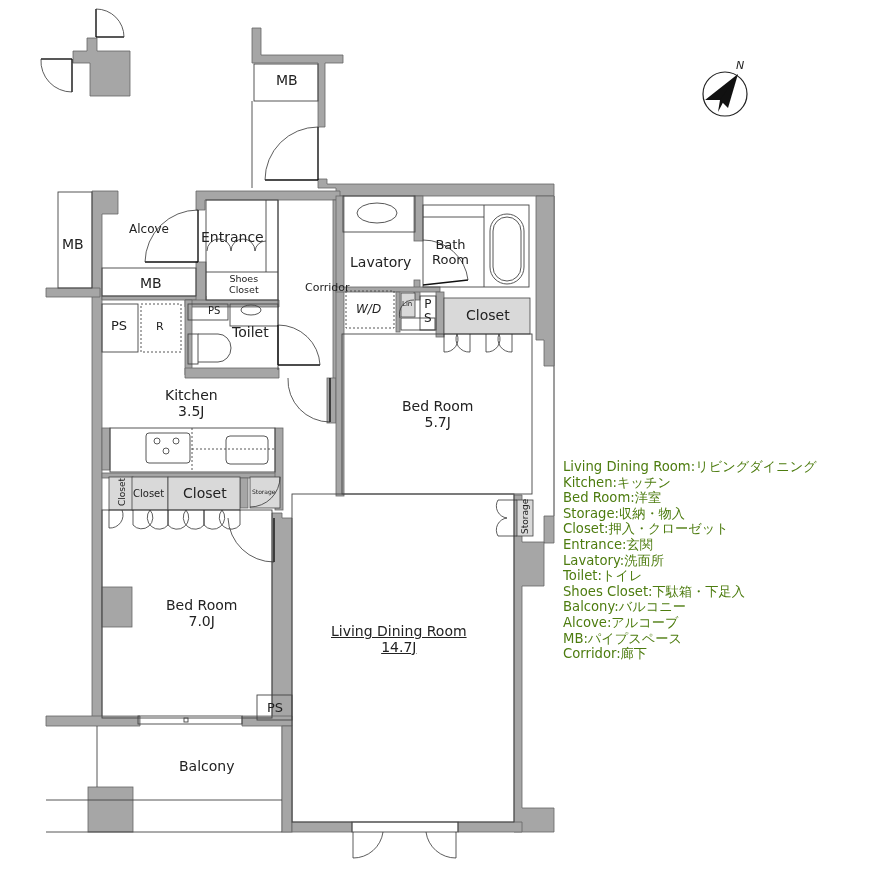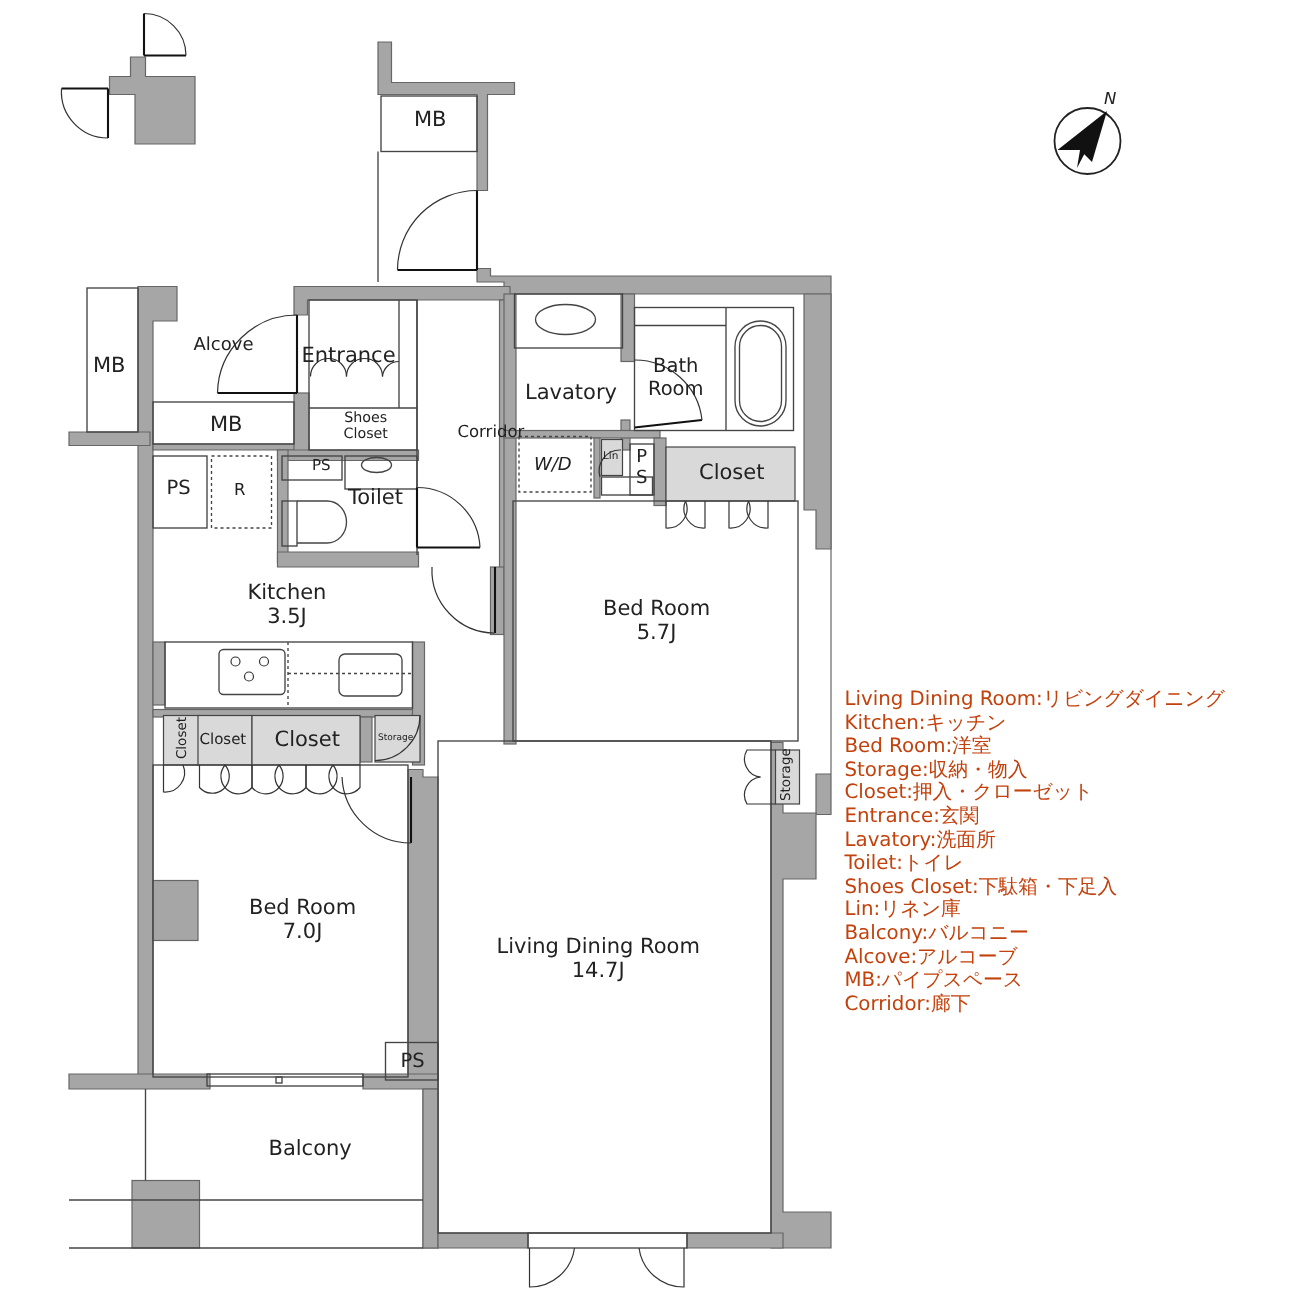--- a/index.html
+++ b/index.html
@@ -1,20 +1,20 @@
 <!DOCTYPE html>
 <html><head>
 <meta charset="utf-8">
 <style>
   html, body { margin:0; padding:0; background:#ffffff; }
   body { width:872px; height:872px; position:relative; overflow:hidden;
          font-family:"DejaVu Sans", sans-serif; color:#222; }
   svg { position:absolute; left:0; top:0; }
   .lbl { position:absolute; white-space:nowrap; text-align:center; line-height:1.12; color:#222; }
-  .legend { position:absolute; left:563px; top:459px; font-size:13.2px; line-height:15.6px; color:#c2410c; }
+  .legend { position:absolute; left:563px; top:459px; font-size:13.2px; line-height:15.6px; color:#4d7c0f; }
   .legend div { white-space:nowrap; }
 </style>
 </head>
 <body>
 
 <svg width="872" height="872" viewBox="0 0 872 872">
   <g fill="#a6a6a6" stroke="#666" stroke-width="0.8">
 
     <path d="M87,38 L97,38 L97,51 L130,51 L130,96 L90,96 L90,63 L73,63 L73,51 L87,51 Z"></path>
 
@@ -221,31 +221,30 @@
 <div class="lbl" style="left:466px;top:308px;font-size:14px;">Closet</div>
 <div class="lbl" style="left:402px;top:399px;font-size:14px;"><span>Bed Room</span><br><span>5.7J</span></div>
 <div class="lbl" style="left:165px;top:388px;font-size:14px;"><span>Kitchen</span><br><span>3.5J</span></div>
 <div class="lbl" style="left:108px;top:487px;font-size:9px;transform:rotate(-90deg);transform-origin:center;width:28px;">Closet</div>
 <div class="lbl" style="left:133px;top:488px;font-size:10px;">Closet</div>
 <div class="lbl" style="left:183px;top:486px;font-size:14px;">Closet</div>
 <div class="lbl" style="left:252px;top:489px;font-size:6px;">Storage</div>
 <div class="lbl" style="left:508px;top:512px;font-size:9px;transform:rotate(-90deg);width:34px;">Storage</div>
 <div class="lbl" style="left:166px;top:598px;font-size:14px;"><span>Bed Room</span><br><span>7.0J</span></div>
 <div class="lbl" style="left:267px;top:701px;font-size:13px;">PS</div>
-<div class="lbl" style="left:331px;top:624px;font-size:14px;"><span>Living Dining Room</span><br><span>14.7J</span></div>
+<div class="lbl" style="left:331px;top:624px;font-size:14px;text-decoration:underline;"><span>Living Dining Room</span><br><span>14.7J</span></div>
 <div class="lbl" style="left:179px;top:759px;font-size:14px;">Balcony</div>
 
 <div class="legend">
   <div>Living Dining Room:リビングダイニング</div>
   <div>Kitchen:キッチン</div>
   <div>Bed Room:洋室</div>
   <div>Storage:収納・物入</div>
   <div>Closet:押入・クローゼット</div>
   <div>Entrance:玄関</div>
   <div>Lavatory:洗面所</div>
   <div>Toilet:トイレ</div>
   <div>Shoes Closet:下駄箱・下足入</div>
-  <div>Lin:リネン庫</div>
   <div>Balcony:バルコニー</div>
   <div>Alcove:アルコーブ</div>
   <div>MB:パイプスペース</div>
   <div>Corridor:廊下</div>
 </div>
 
 </body></html>

